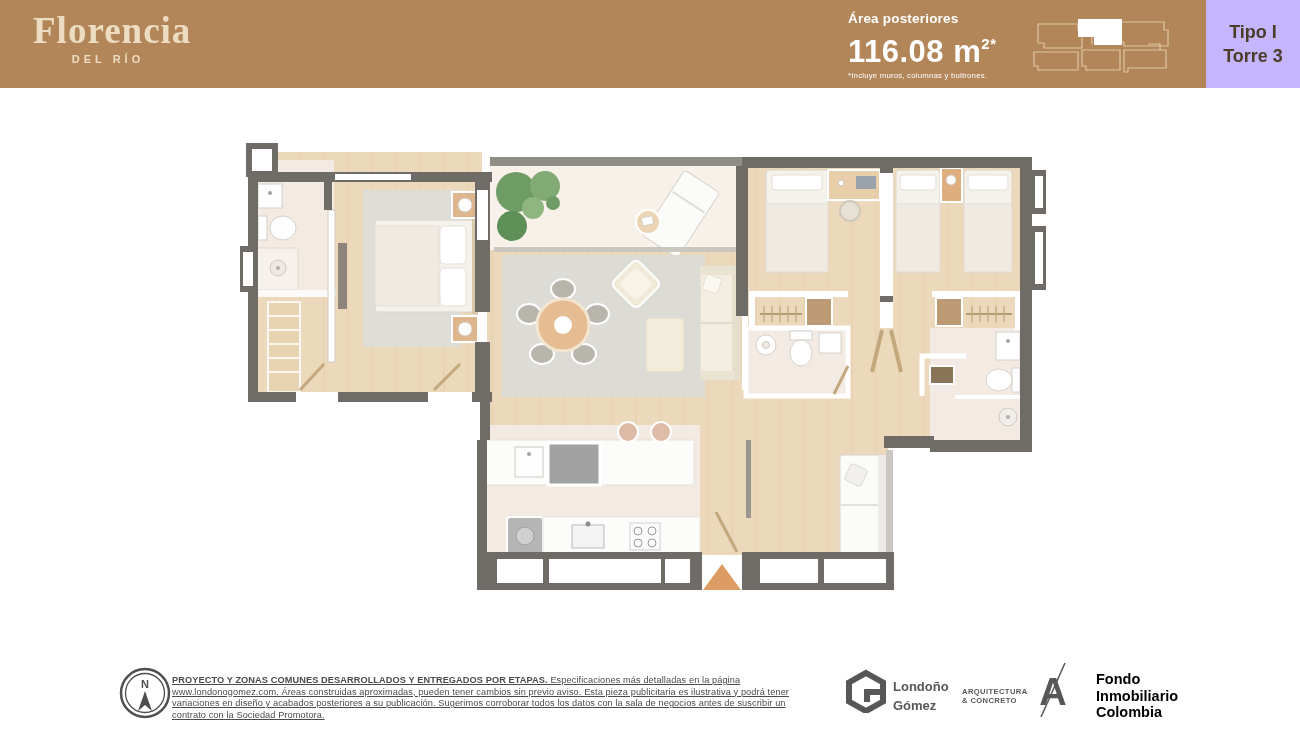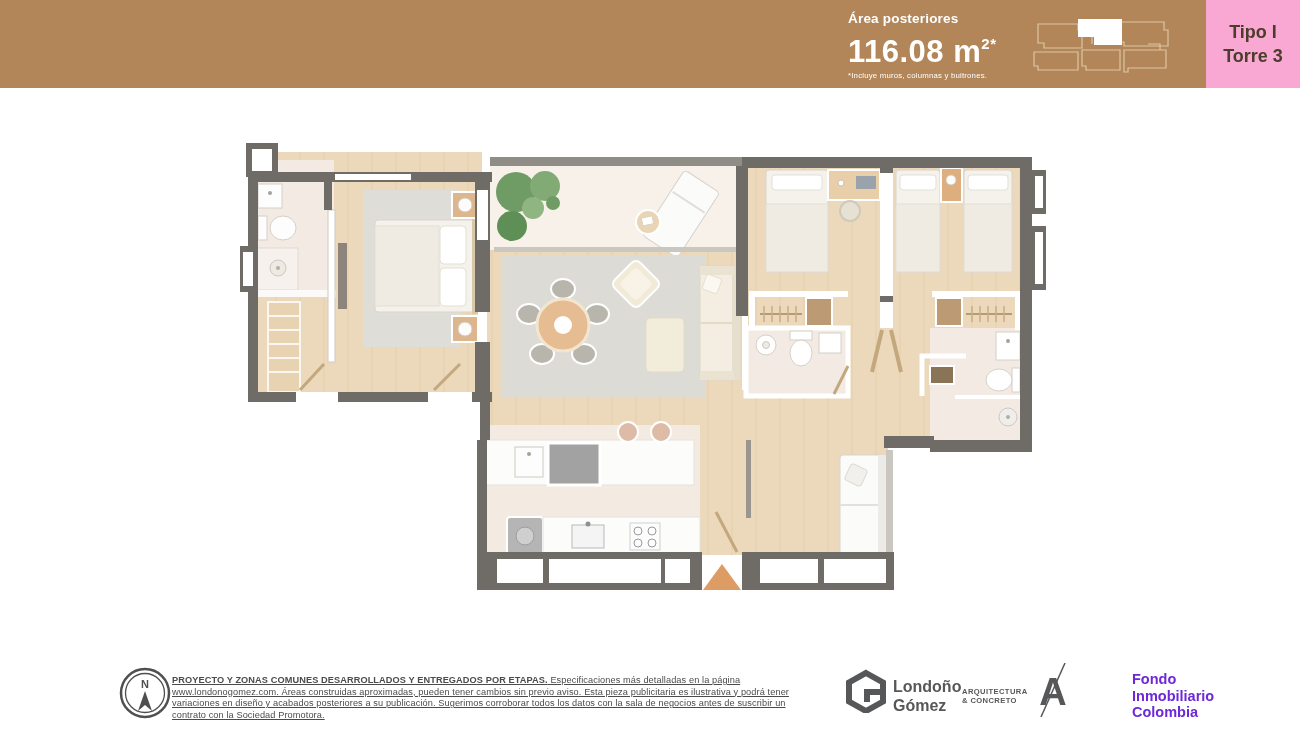--- a/index.html
+++ b/index.html
@@ -13,44 +13,48 @@
   .brand-name{font-family:"Liberation Serif",serif;font-size:37px;font-weight:bold;
               letter-spacing:1px;line-height:42px;}
   .brand-sub{font-size:11px;font-weight:bold;letter-spacing:4px;text-align:center;
              width:150px;margin-top:1px;}
   .area{position:absolute;left:848px;top:11px;color:#ffffff;}
   .area-label{font-size:13.5px;font-weight:bold;letter-spacing:.2px;}
   .area-value{font-size:31px;font-weight:bold;margin-top:8px;letter-spacing:.5px;}
   .area-value sup{font-size:15px;position:relative;top:-2px;}
   .area-note{font-size:7.8px;margin-top:1px;letter-spacing:.2px;}
   .footprint{position:absolute;left:1028px;top:14px;}
-  .badge{position:absolute;right:0;top:0;width:94px;height:88px;background:#f9a8d4;
+  .badge{position:absolute;right:0;top:0;width:94px;height:88px;background:#c4b5fd;
          display:flex;flex-direction:column;align-items:center;justify-content:center;
          color:#4b3c2c;font-size:18px;font-weight:bold;line-height:24px;}
 
   
   .north{position:absolute;left:118px;top:666px;}
   .disclaimer{position:absolute;left:172px;top:675px;width:650px;margin:0;
               font-size:9.2px;line-height:11.6px;color:#4b4b4d;letter-spacing:.1px;text-decoration:underline;}
   .disclaimer b{font-weight:bold;}
   .lg-logo{position:absolute;left:845px;top:669px;}
-  .lg-text{position:absolute;left:893px;top:677px;color:#565759;font-size:16px;
+  .lg-text{position:absolute;left:893px;top:677px;color:#565759;font-size:13px;
            font-weight:bold;line-height:19px;}
   .ac-text{position:absolute;left:962px;top:687px;width:74px;text-align:left;
            color:#565759;font-size:7.6px;font-weight:bold;line-height:9px;letter-spacing:.4px;}
   .ac-mark{position:absolute;left:1038px;top:663px;}
-  .fic-text{position:absolute;left:1132px;top:671px;color:#6d28d9;font-size:14.5px;
+  .fic-text{position:absolute;left:1096px;top:671px;color:#000000;font-size:14.5px;
             font-weight:bold;line-height:16.5px;}
 </style>
 </head>
 <body>
 
 <div id="page">
 
   <header class="header">
+    <div class="brand">
+      <div class="brand-name">Florencia</div>
+      <div class="brand-sub">DEL RÍO</div>
+    </div>
 
     <div class="area">
       <div class="area-label">Área posteriores</div>
       <div class="area-value"><span>116.08 m</span><sup>2*</sup></div>
       <div class="area-note">*Incluye muros, columnas y buitrones.</div>
     </div>
 
     <svg class="footprint" width="152" height="62" viewBox="0 0 152 62">
       <g fill="none" stroke="#dcc6a4" stroke-width="1.2">
         <path d="M10,10 h40 v6 h4 v18 h-38 v-5 h-6 z"></path>

